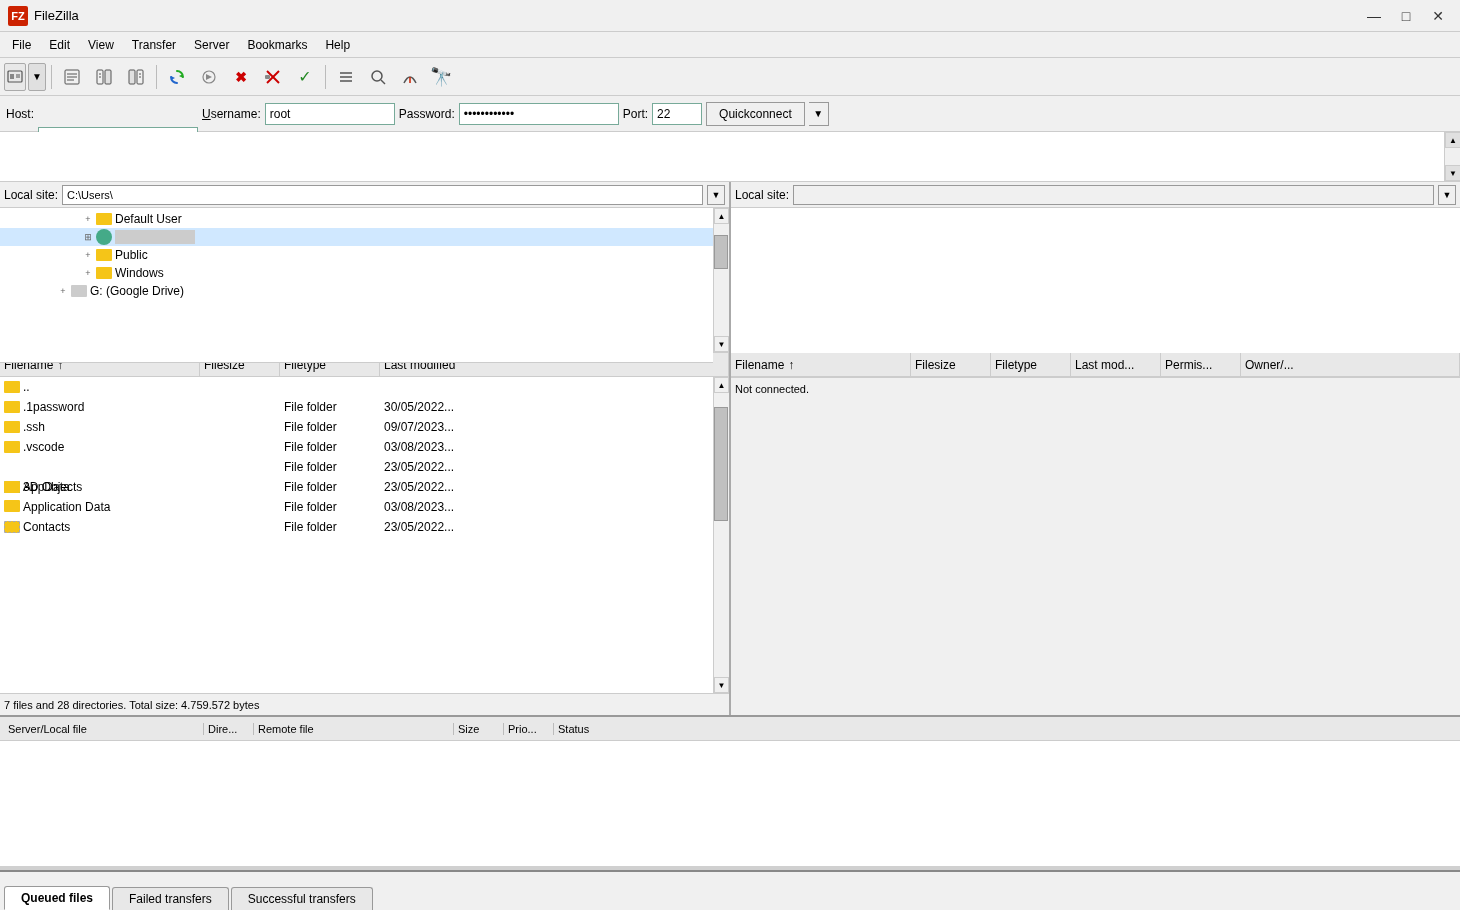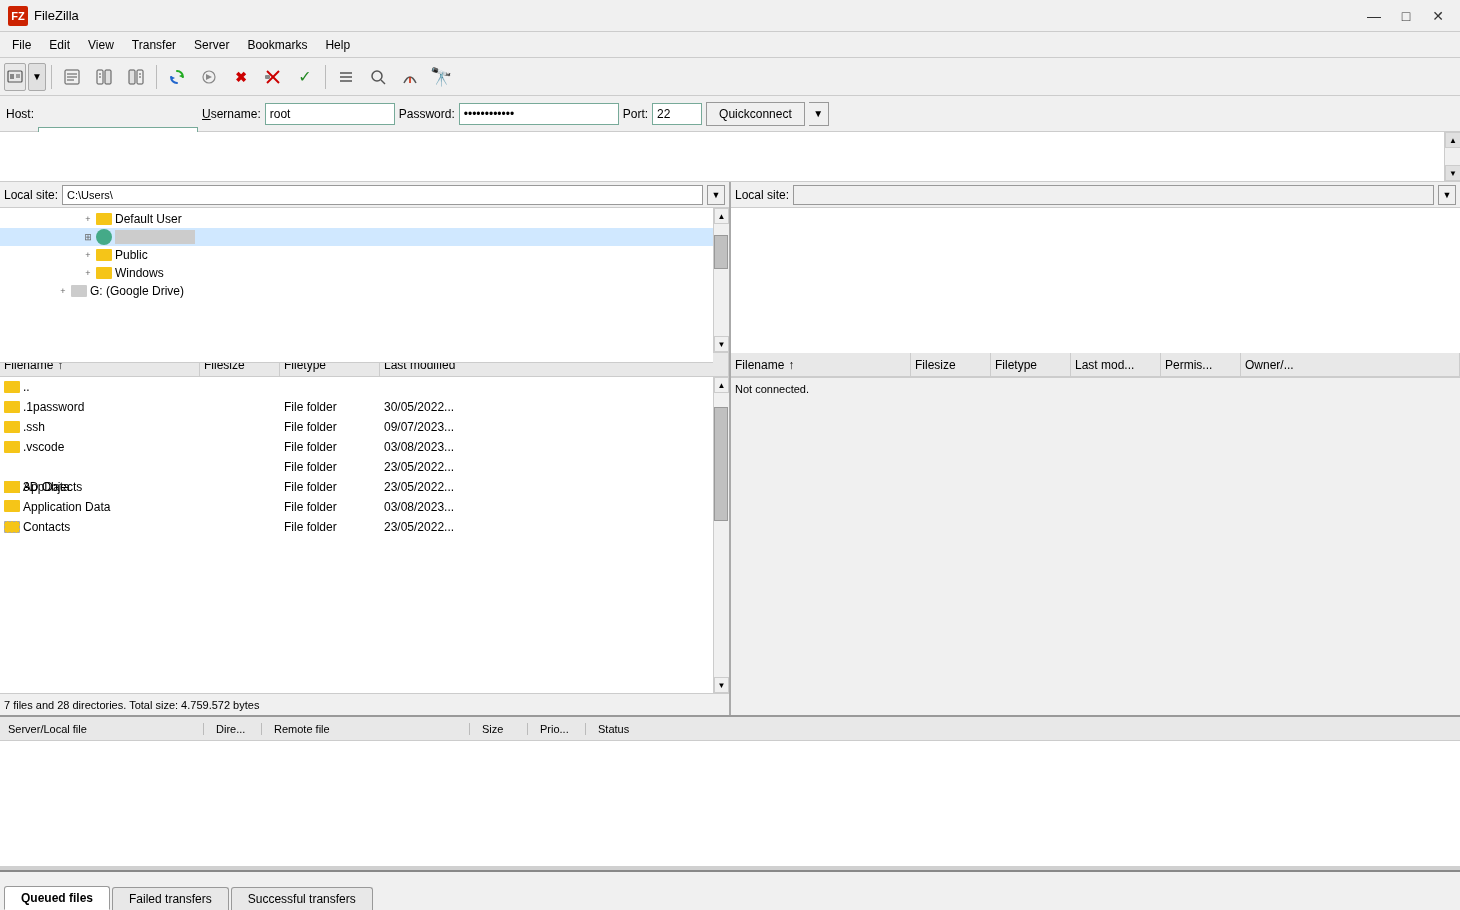--- a/index.html
+++ b/index.html
@@ -61,21 +61,21 @@
 
     .file-list { flex: 1; background: white; overflow-y: auto; }
     .file-row { display: flex; align-items: center; height: 20px; padding: 0; font-size: 12px; border-bottom: 1px solid transparent; }
     .file-cell { padding: 0 4px; overflow: hidden; text-overflow: ellipsis; white-space: nowrap; }
 
     
     .status-bar { height: 22px; background: #f0f0f0; border-top: 1px solid #ccc; display: flex; align-items: center; padding: 0 4px; font-size: 11px; }
 
     
     #queue-area { display: flex; flex-direction: column; height: 155px; border-top: 2px solid #999; background: #f8f8f8; flex-shrink: 0; }
-    #queue-header { display: flex; align-items: center; padding: 0 4px; background: #e8e8e8; border-bottom: 1px solid #ccc; height: 24px; font-size: 11px; gap: 8px; }
+    #queue-header { display: flex; align-items: center; padding: 0 4px; background: #e8e8e8; border-bottom: 1px solid #ccc; height: 24px; font-size: 11px; }
     .queue-col { padding: 0 4px; overflow: hidden; white-space: nowrap; font-size: 11px; }
 
     #queue-content { flex: 1; background: white; }
     
     
     #bottom-tabs { display: flex; align-items: flex-end; height: 40px; background: #f0f0f0; border-top: 2px solid #888; padding: 0 4px; gap: 2px; padding-top: 6px; }
     .bottom-tab { padding: 4px 16px; border: 1px solid #999; border-bottom: none; cursor: pointer; font-size: 12px; background: #e8e8e8; border-radius: 3px 3px 0 0; }
     .bottom-tab.active { background: white; border-bottom: 1px solid white; font-weight: bold; z-index: 1; }
     .scroll-up-btn, .scroll-down-btn { width: 16px; height: 16px; background: #e0e0e0; border: 1px solid #ccc; display: flex; align-items: center; justify-content: center; font-size: 8px; cursor: pointer; flex-shrink: 0; }
     .scroll-track { flex: 1; background: #f0f0f0; position: relative; }

